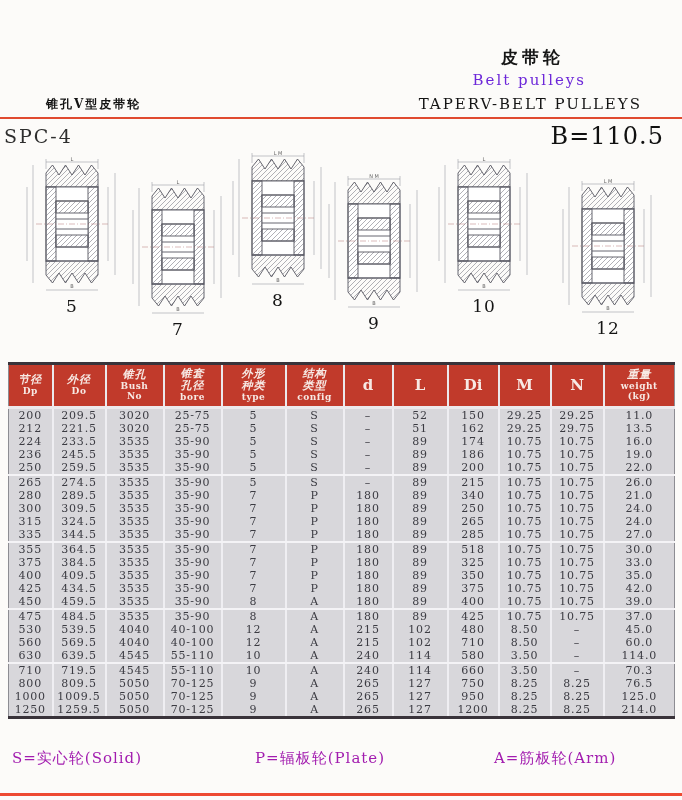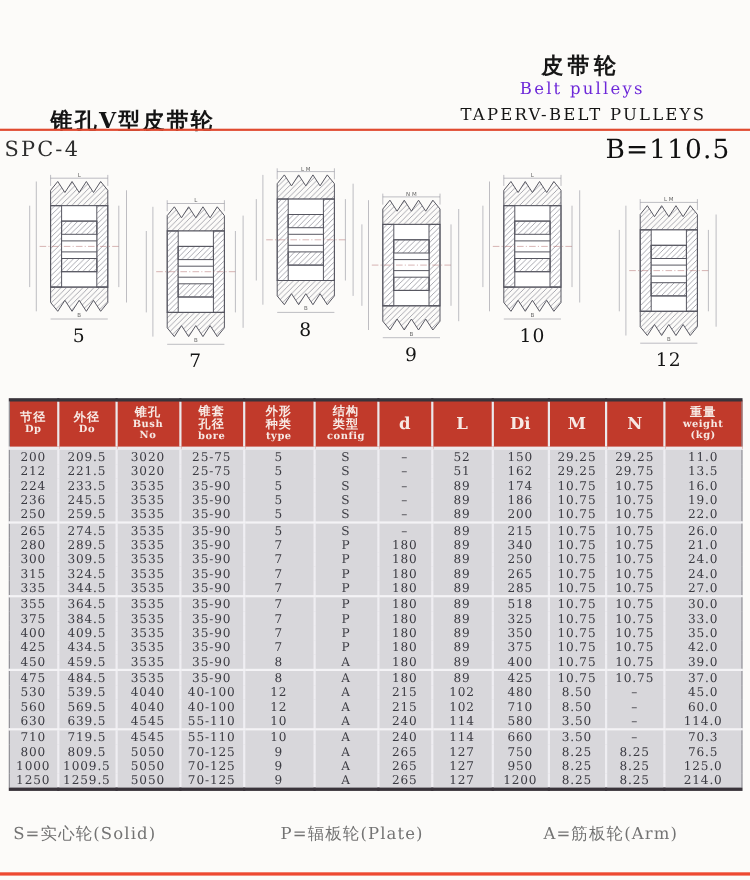--- a/index.html
+++ b/index.html
@@ -3,23 +3,23 @@
 <meta charset="utf-8">
 <style>
   * { margin:0; padding:0; box-sizing:border-box; }
   html,body { background:#e8e8e6; }
   .page {
     position:relative; width:682px; height:800px; margin:0 auto;
     background:#fcfbf9; overflow:hidden;
     font-family:"DejaVu Serif", serif; color:#222;
   }
   
-  .title-cn { position:absolute; top:46px; right:118px; font-size:20px; font-weight:bold; letter-spacing:4px; color:#161616; }
+  .title-cn { position:absolute; top:46px; right:118px; font-size:17px; font-weight:bold; letter-spacing:4px; color:#161616; }
   .title-en { position:absolute; top:71px; right:96px; font-size:15px; letter-spacing:2px; color:#6d28d9; }
-  .sub-left { position:absolute; top:96px; left:46px; font-size:20px; font-weight:bold; letter-spacing:2px; color:#141414; }
+  .sub-left { position:absolute; top:96px; left:46px; font-size:12px; font-weight:bold; letter-spacing:2px; color:#141414; }
   .sub-right { position:absolute; top:95px; right:40px; font-size:15px; letter-spacing:2px; color:#141414; }
   .rule-top { position:absolute; top:117px; left:0; width:682px; height:2px; background:#e04a30; }
   .rule-bottom { position:absolute; top:793px; left:0; width:682px; height:3px; background:#ee4a32; }
   .model { position:absolute; top:125px; left:4px; font-size:19px; letter-spacing:2px; color:#2e2e2e; }
   .bspec { position:absolute; top:122px; right:18px; font-size:24px; letter-spacing:1px; color:#101010; }
   
   .fig { position:absolute; width:104px; text-align:center; }
   .fig-0 { left:20px;  top:157px; }
   .fig-1 { left:126px; top:180px; }
   .fig-2 { left:226px; top:151px; }
@@ -39,32 +39,32 @@
     background:#d8d7db;
     border-top:3px solid #39333a; border-bottom:3px solid #39333a;
     border-left:1px solid #8d8d93; border-right:1px solid #8d8d93;
   }
   .spec thead th {
     background:#c13a2b; color:#f7e9e4; vertical-align:middle;
     border-right:2px solid #ece9ec; border-bottom:3px solid #ece9ec;
     padding:3px 0 4px 0; font-weight:bold;
   }
   .spec thead th:last-child { border-right:none; }
-  .spec th .cn { font-size:11px; line-height:12px; white-space:pre-line; letter-spacing:1px; }
+  .spec th .cn { font-size:11px; line-height:12px; white-space:pre-line; letter-spacing:1px;font-style:italic; }
   .spec th .en { font-size:9px;  line-height:10px; white-space:pre-line; letter-spacing:0.5px; }
   .spec th.letter .en { font-size:15px; line-height:16px; letter-spacing:0; }
   .spec td {
     text-align:center; font-size:11px; height:13px; line-height:13px;
     color:#3b3b42; letter-spacing:0.8px;
     border-right:2px solid #efeef2; overflow:hidden;
   }
   .spec td:last-child { border-right:none; }
   .spec tr.gbreak td { border-bottom:2px solid #f4f3f6; }
   
-  .legend { position:absolute; top:749px; font-size:15px; letter-spacing:1px; color:#737373; }
+  .legend { position:absolute; top:749px; font-size:15px; letter-spacing:1px; color:#a21caf; }
   .legend-s { left:12px; }
   .legend-p { left:255px; }
   .legend-a { left:494px; }
 </style>
 </head>
 <body>
 
 <div class="page">
 
   <div class="title-cn">皮带轮</div>

